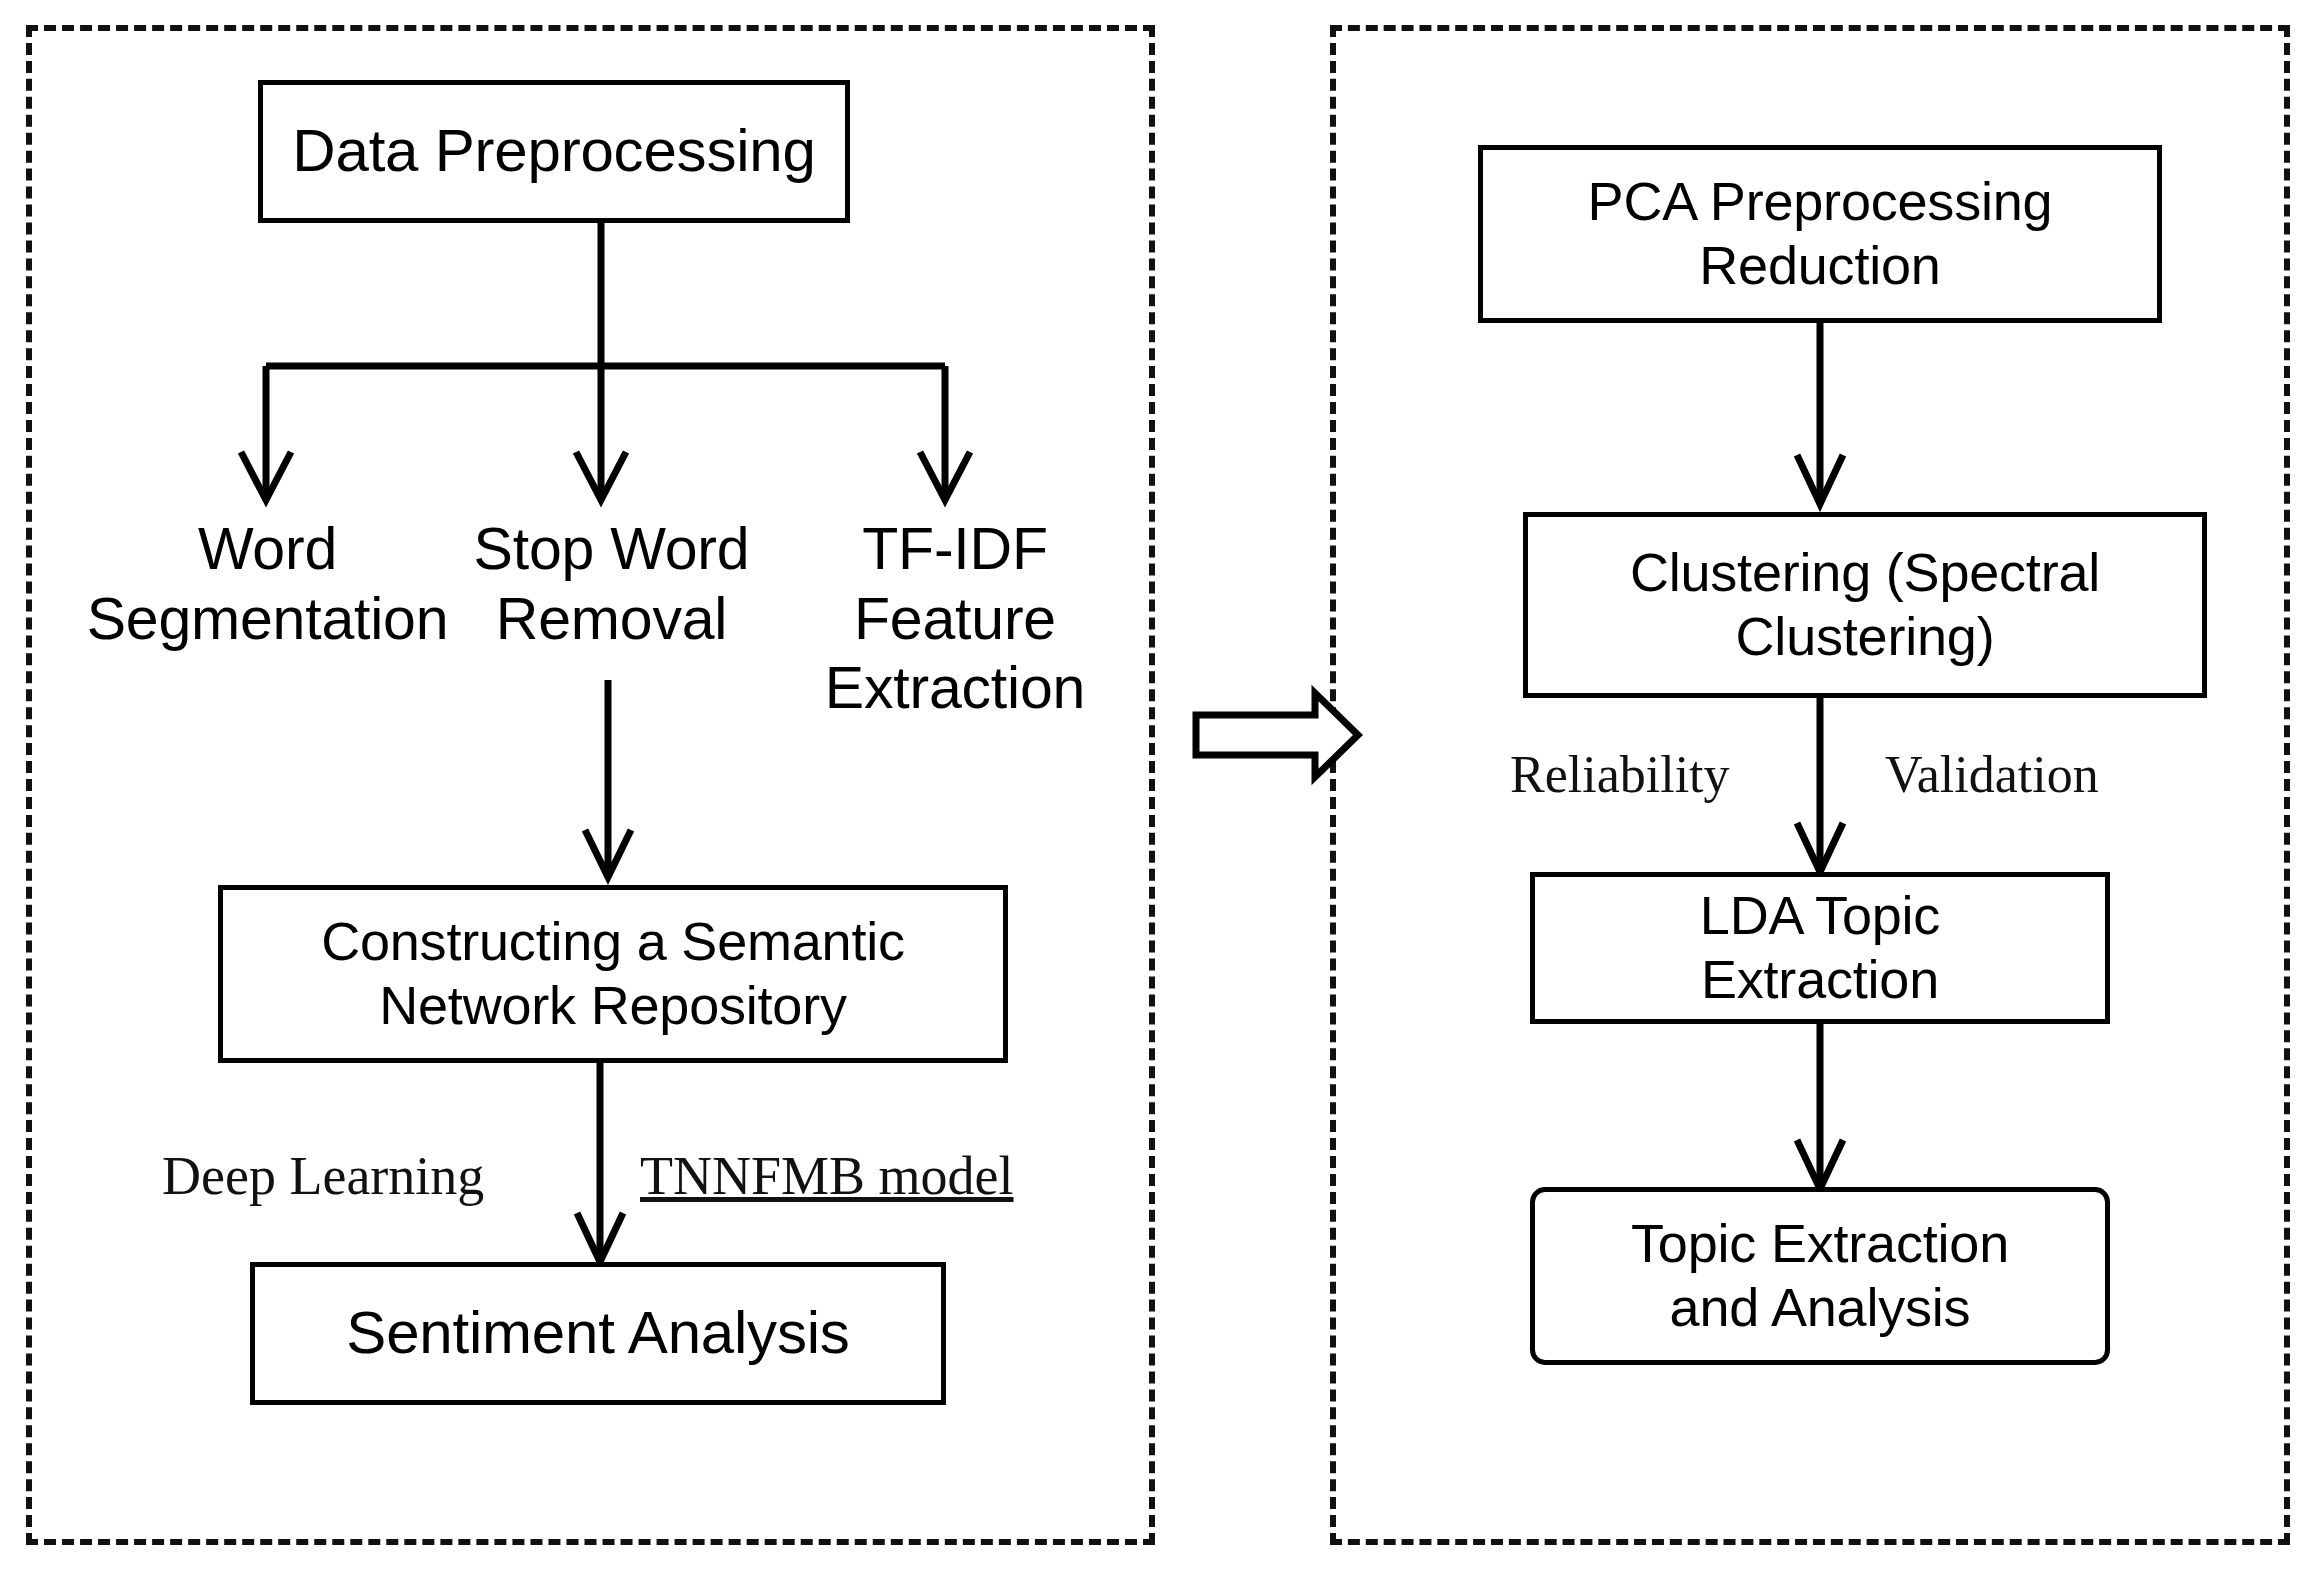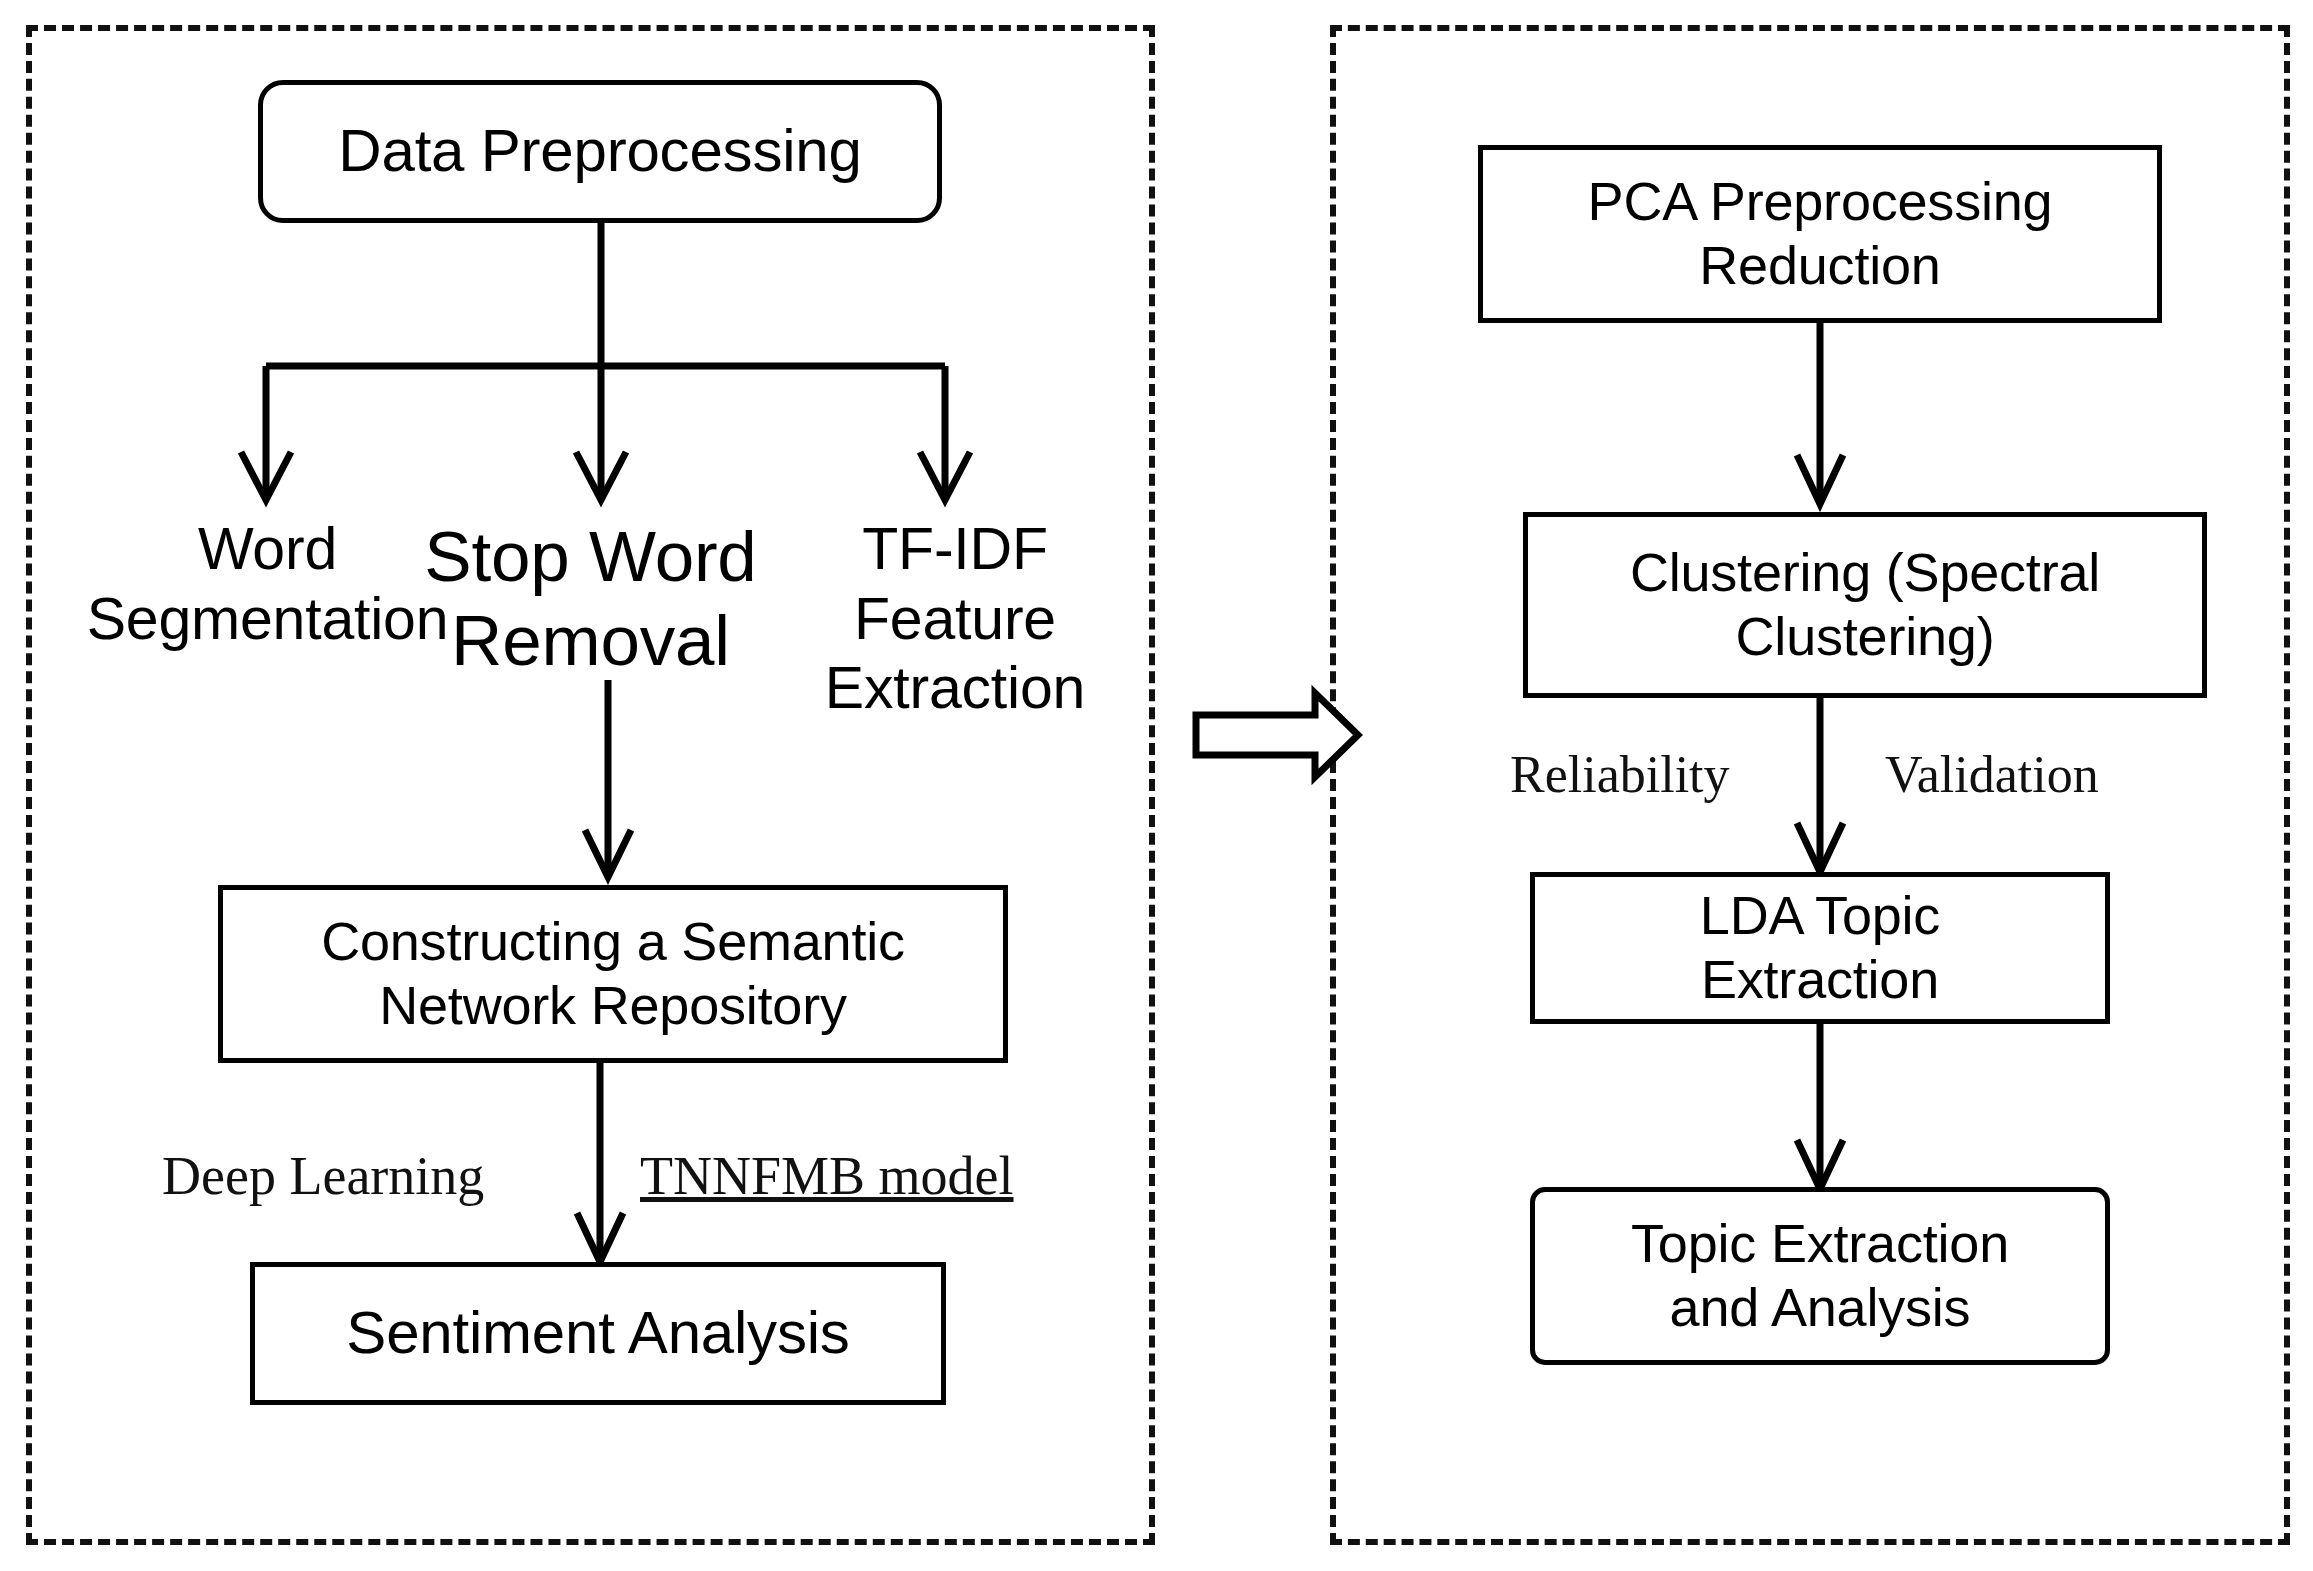--- a/index.html
+++ b/index.html
@@ -97,30 +97,30 @@
     </g>
 
     <g stroke="#000000" stroke-width="7" fill="none">
       <line x1="1820" y1="1024" x2="1820" y2="1185"></line>
       <polyline points="1797,1140 1820,1189 1843,1140"></polyline>
     </g>
 
     <polygon points="1196,715 1315,715 1315,693 1358,735 1315,777 1315,755 1196,755" fill="#ffffff" stroke="#000000" stroke-width="7" stroke-linejoin="miter"></polygon>
   </svg>
 
-  <div class="node" style="left:258px;top:80px;width:684px;height:143px;font-size:60px;border-radius:25px;">
+  <div class="node" style="left:258px;top:80px;width:592px;height:143px;font-size:60px;">
     <span>Data Preprocessing</span>
   </div>
 
   <div class="freetext" style="left:60px;top:515px;width:415px;font-size:59px;">
     <span>Word</span>
     <span>Segmentation</span>
   </div>
 
-  <div class="freetext" style="left:403px;top:515px;width:375px;font-size:71px;">
+  <div class="freetext" style="left:424px;top:515px;width:375px;font-size:59px;">
     <span>Stop Word</span>
     <span>Removal</span>
   </div>
 
   <div class="freetext" style="left:790px;top:515px;width:330px;font-size:59px;">
     <span>TF-IDF</span>
     <span>Feature</span>
     <span>Extraction</span>
   </div>
 

